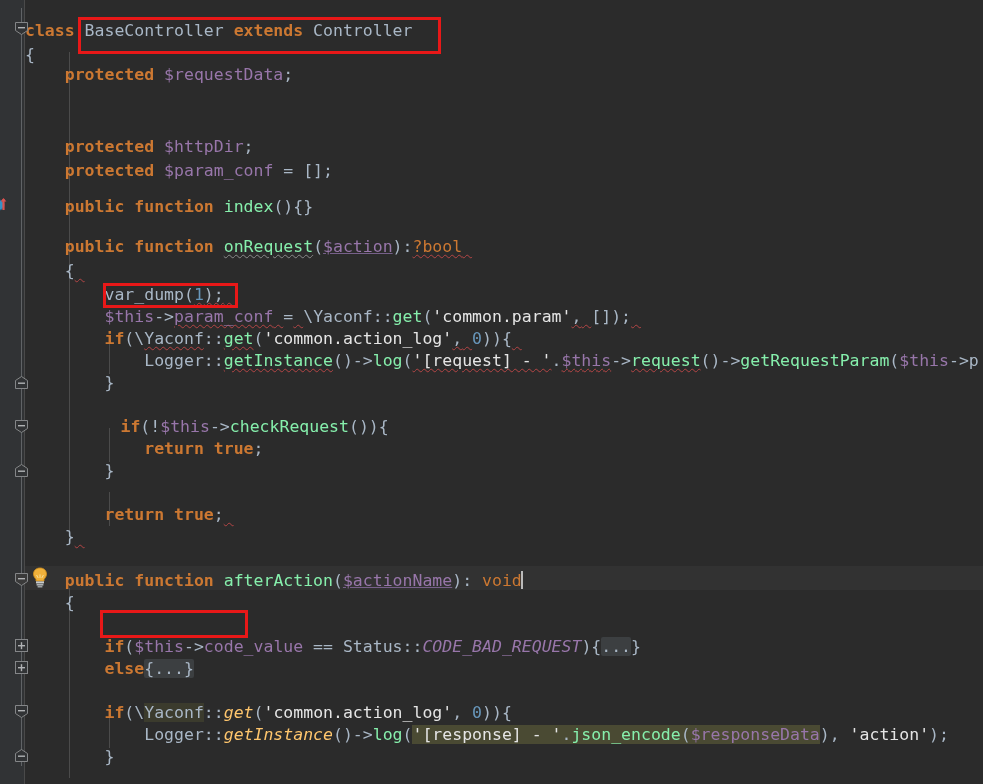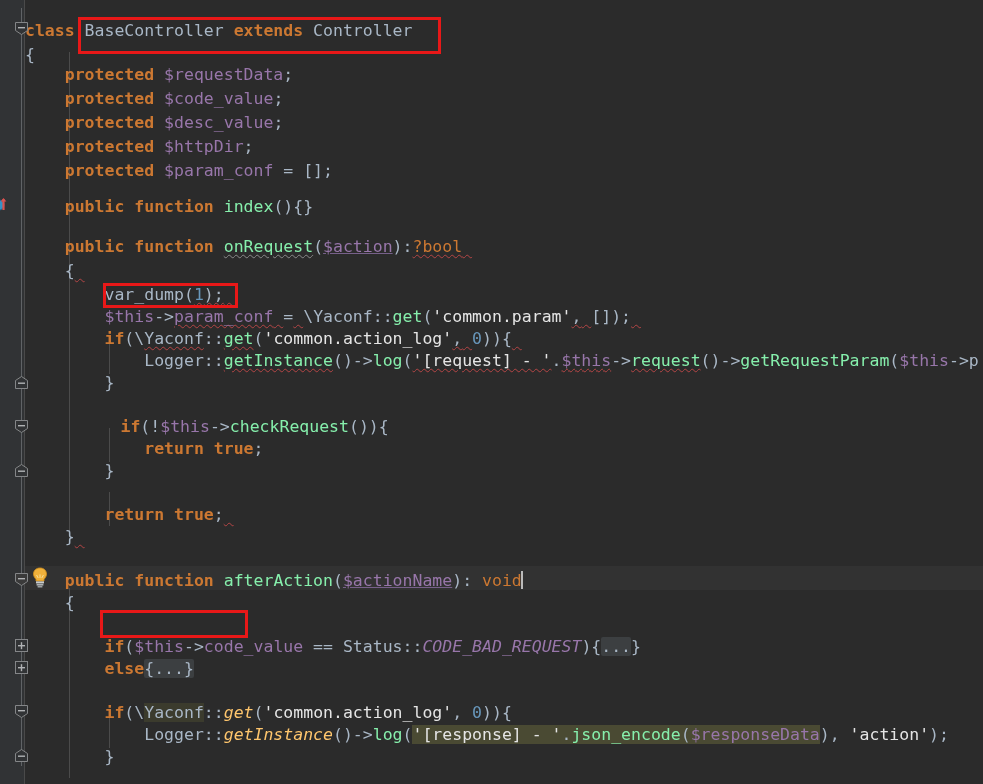--- a/index.html
+++ b/index.html
@@ -169,23 +169,21 @@
     <div class="indent-guide" style="left:84px; top:428px; height:34px;"></div>
     <div class="indent-guide" style="left:84px; top:492px; height:34px;"></div>
     <div class="indent-guide" style="left:84px; top:714px; height:34px;"></div>
 
     <div class="line" style="top:19px; left:0px;"><span class="kw">class</span><span class="plain"> </span><span class="cls">BaseController</span><span class="plain"> </span><span class="kw">extends</span><span class="plain"> </span><span class="cls">Controller</span></div>
 
     <div class="line" style="top:43px; left:0px;"><span class="punct">{</span></div>
 
     <div class="line" style="top:63px; left:0px;"><span class="plain">    </span><span class="kw">protected</span><span class="plain"> </span><span class="var">$requestData</span><span class="punct">;</span></div>
 
-    <div class="line" style="top:87px; left:0px;"><span class="plain">    </span><span class="kw">protected</span><span class="plain"> </span><span class="var">$code_value</span><span class="punct">;</span></div>
-
-    <div class="line" style="top:111px; left:0px;"><span class="plain">    </span><span class="kw">protected</span><span class="plain"> </span><span class="var">$desc_value</span><span class="punct">;</span></div>
+
 
     <div class="line" style="top:135px; left:0px;"><span class="plain">    </span><span class="kw">protected</span><span class="plain"> </span><span class="var">$httpDir</span><span class="punct">;</span></div>
 
     <div class="line" style="top:159px; left:0px;"><span class="plain">    </span><span class="kw">protected</span><span class="plain"> </span><span class="var">$param_conf</span><span class="plain"> = </span><span class="punct">[];</span></div>
 
     <div class="line" style="top:195px; left:0px;"><span class="plain">    </span><span class="kw">public</span><span class="plain"> </span><span class="kw">function</span><span class="plain"> </span><span class="fn">index</span><span class="punct">(){}</span></div>
 
     <div class="line" style="top:235px; left:0px;"><span class="plain">    </span><span class="kw">public</span><span class="plain"> </span><span class="kw">function</span><span class="plain"> </span><span class="fn sqg">onRequest</span><span class="punct">(</span><span class="paramu">$action</span><span class="punct">):</span><span class="kw2 sq">?bool</span><span class="ws-dot sq">&nbsp;</span></div>
 
     <div class="line" style="top:259px; left:0px;"><span class="plain">    </span><span class="punct">{</span><span class="sq ws-dot">&nbsp;</span></div>

